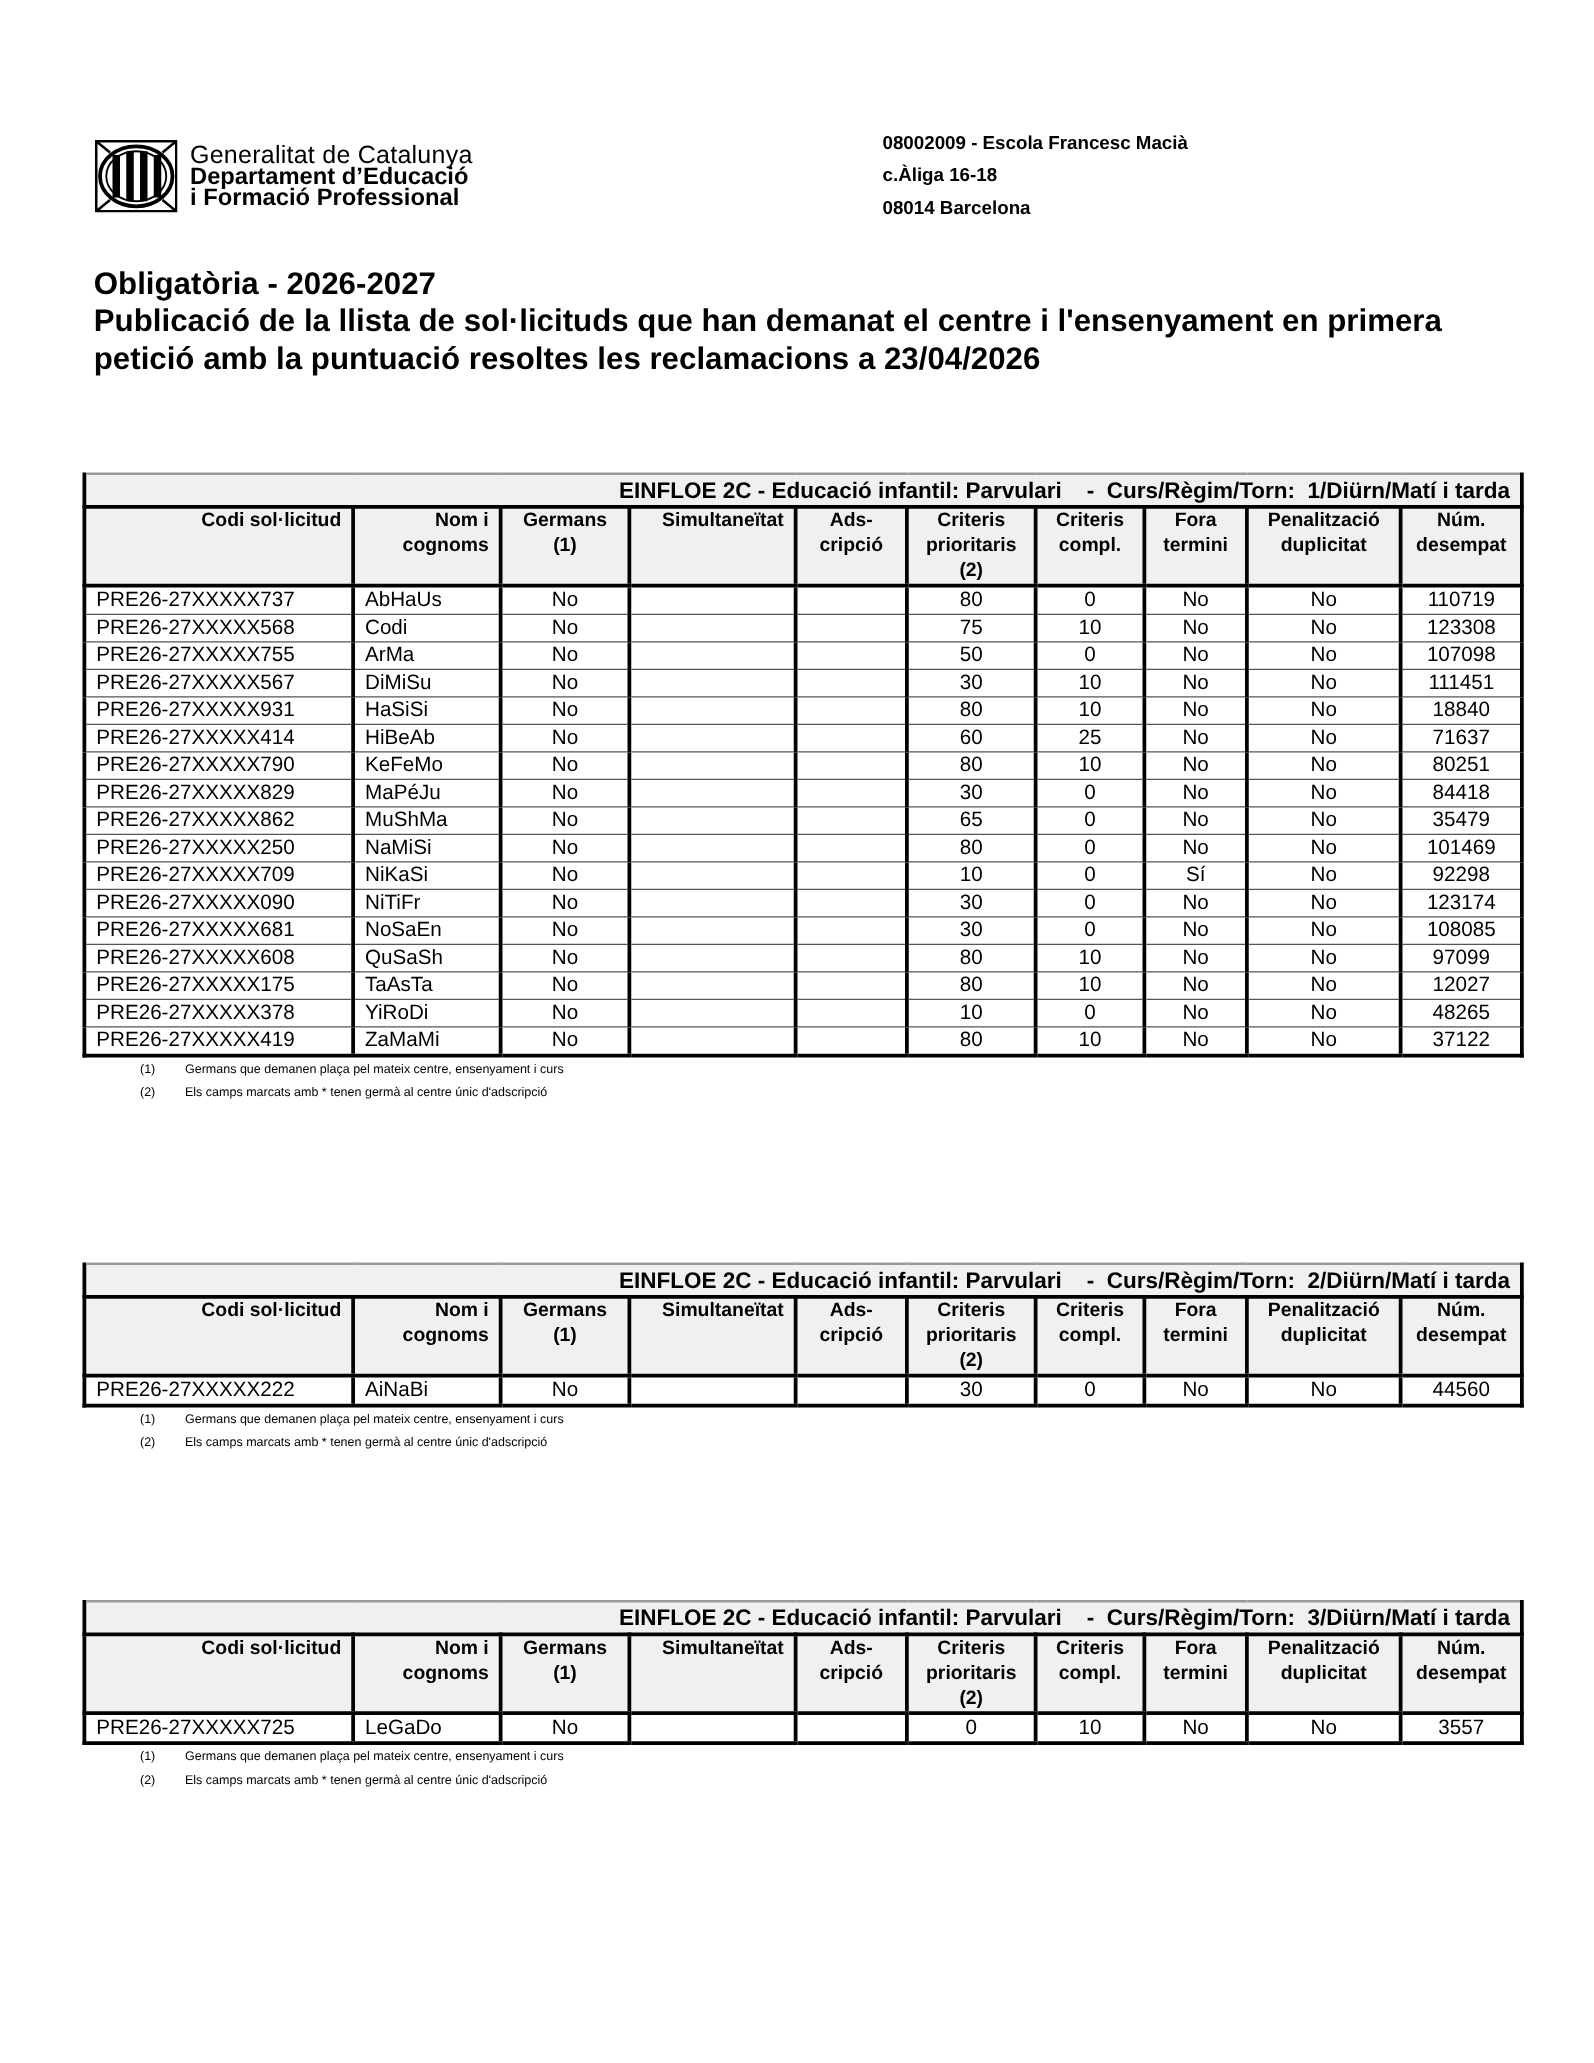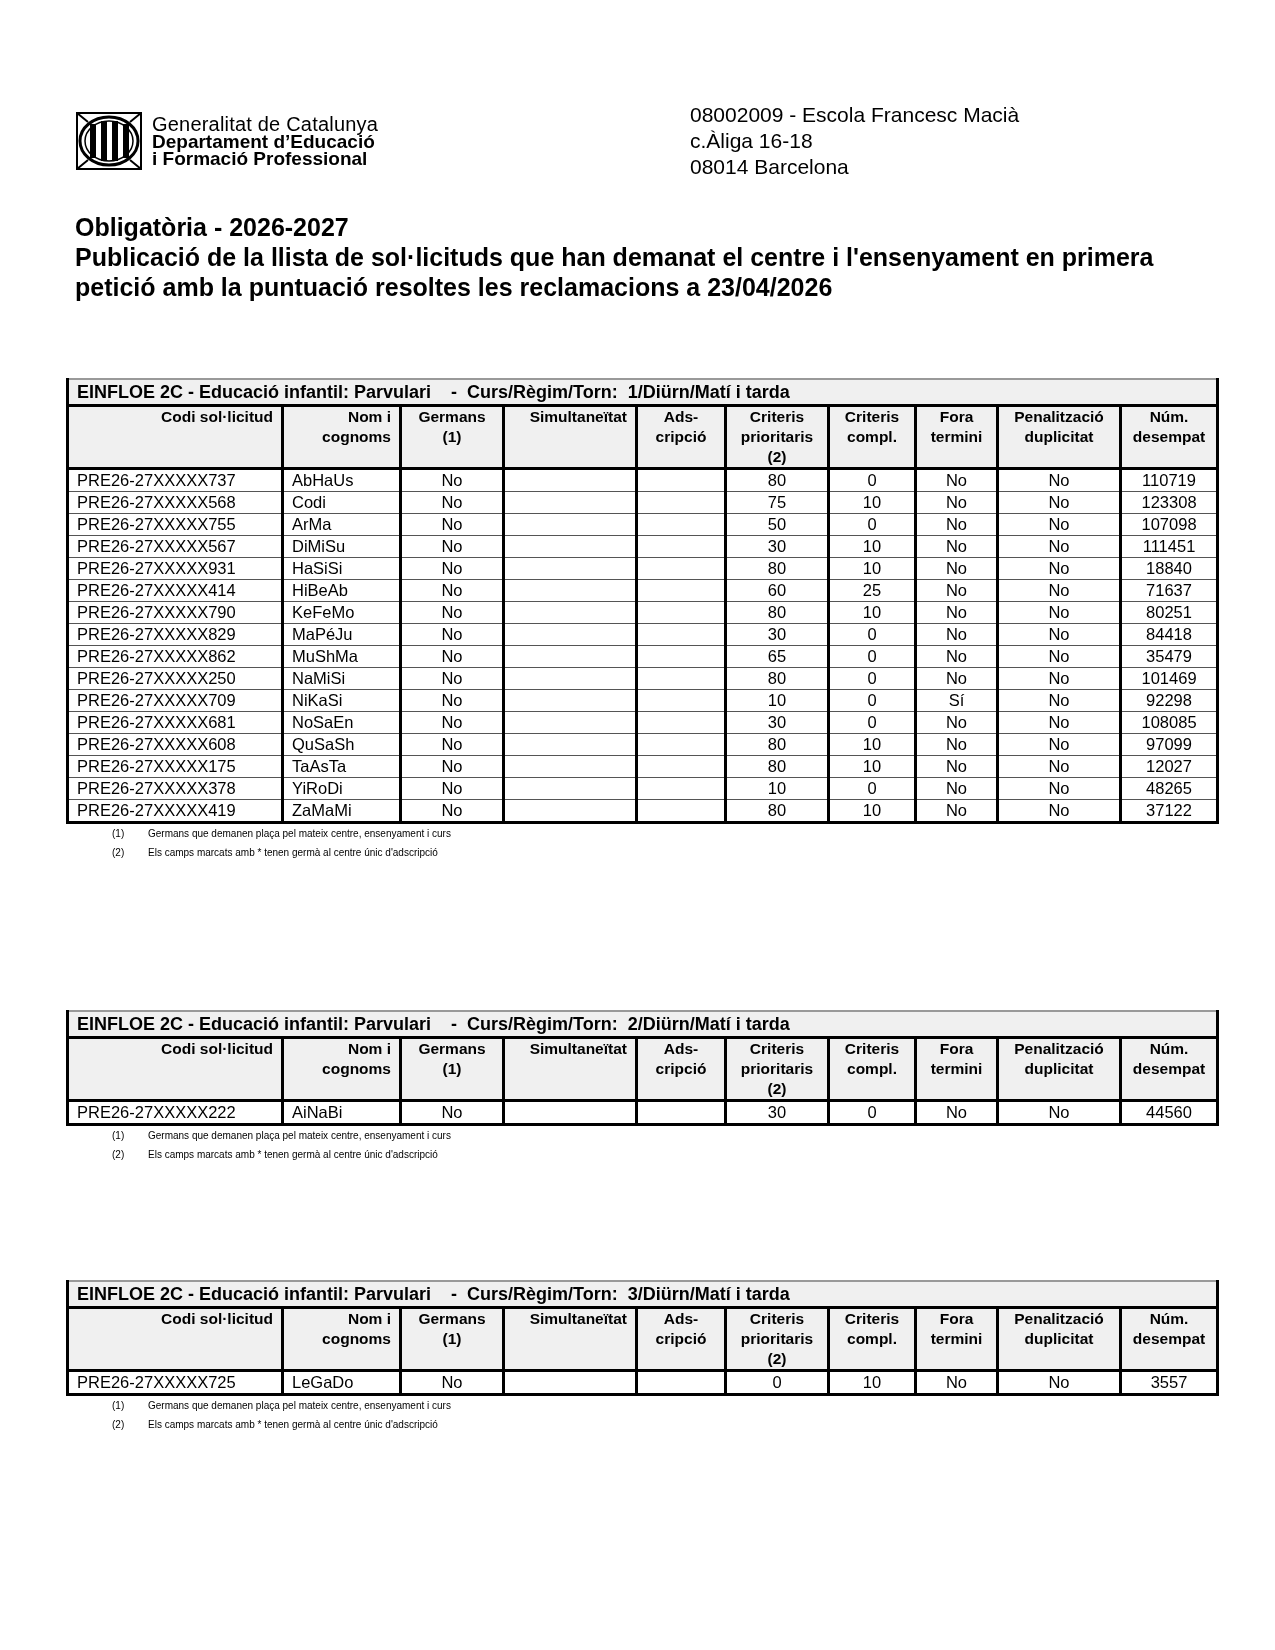--- a/index.html
+++ b/index.html
@@ -2,26 +2,26 @@
 <html><head>
 <meta charset="utf-8">
 <style>
   html, body { margin: 0; padding: 0; background: #ffffff; }
   body { width: 1275px; height: 1650px; position: relative; font-family: "Liberation Sans", sans-serif; color: #000; }
   .logo { position: absolute; left: 76px; top: 112px; display: flex; align-items: center; }
   .logo-mark { width: 66px; height: 58px; }
   .logo-text { margin-left: 10px; line-height: 17px; }
   .logo-line1 { font-size: 20px; font-weight: normal; letter-spacing: 0.2px; }
   .logo-line2, .logo-line3 { font-size: 19px; font-weight: bold; }
-  .school { position: absolute; left: 690px; top: 102px; font-size: 21px; line-height: 26px; }
+  .school { position: absolute; left: 706px; top: 102px; font-size: 15px; line-height: 26px; font-weight: bold; }
   .titles { position: absolute; left: 75px; top: 212px; font-size: 25px; font-weight: bold; line-height: 30px; }
   .section { position: absolute; left: 66px; width: 1150px; }
   table.list { border-collapse: collapse; width: 1150px; table-layout: fixed; font-size: 16.5px; }
   table.list td, table.list th { padding: 0 8px; }
-  .cap-row th { background: #f0f0f0; border-left: 3px solid #000; border-right: 3px solid #000; border-top: 2px solid #999; border-bottom: 3px solid #000; font-size: 18px; font-weight: bold; text-align: left; height: 24px; }
+  .cap-row th { background: #f0f0f0; border-left: 3px solid #000; border-right: 3px solid #000; border-top: 2px solid #999; border-bottom: 3px solid #000; font-size: 18px; font-weight: bold; text-align: right; height: 24px; }
   .head-row th { background: #f0f0f0; font-size: 15.5px; font-weight: bold; vertical-align: top; border-left: 3px solid #000; border-bottom: 3px solid #000; line-height: 20px; height: 58px; padding-top: 2px; }
   .head-row th:last-child { border-right: 3px solid #000; }
   .head-row th.l { text-align: right; }
   .head-row th.c { text-align: center; margin-top: 11px; }
   .data-row td { height: 21px; line-height: 21px; border-left: 3px solid #000; border-bottom: 1.5px solid #555; white-space: nowrap; }
   .data-row td:last-child { border-right: 3px solid #000; }
   .data-row:last-child td { border-bottom: 3px solid #000; }
   .data-row td.l { text-align: left; }
   .data-row td.c { text-align: center; }
   .notes { font-size: 10px; line-height: 19px; margin-left: 46px; }
@@ -258,20 +258,32 @@
           <td class="c">No</td>
           <td class="l"></td>
           <td class="c"></td>
           <td class="c">10</td>
           <td class="c">0</td>
           <td class="c">Sí</td>
           <td class="c">No</td>
           <td class="c">92298</td>
         </tr>
         <tr class="data-row">
+          <td class="l">PRE26-27XXXXX090</td>
+          <td class="l">NiTiFr</td>
+          <td class="c">No</td>
+          <td class="l"></td>
+          <td class="c"></td>
+          <td class="c">30</td>
+          <td class="c">0</td>
+          <td class="c">No</td>
+          <td class="c">No</td>
+          <td class="c">123174</td>
+        </tr>
+        <tr class="data-row">
           <td class="l">PRE26-27XXXXX681</td>
           <td class="l">NoSaEn</td>
           <td class="c">No</td>
           <td class="l"></td>
           <td class="c"></td>
           <td class="c">30</td>
           <td class="c">0</td>
           <td class="c">No</td>
           <td class="c">No</td>
           <td class="c">108085</td>

